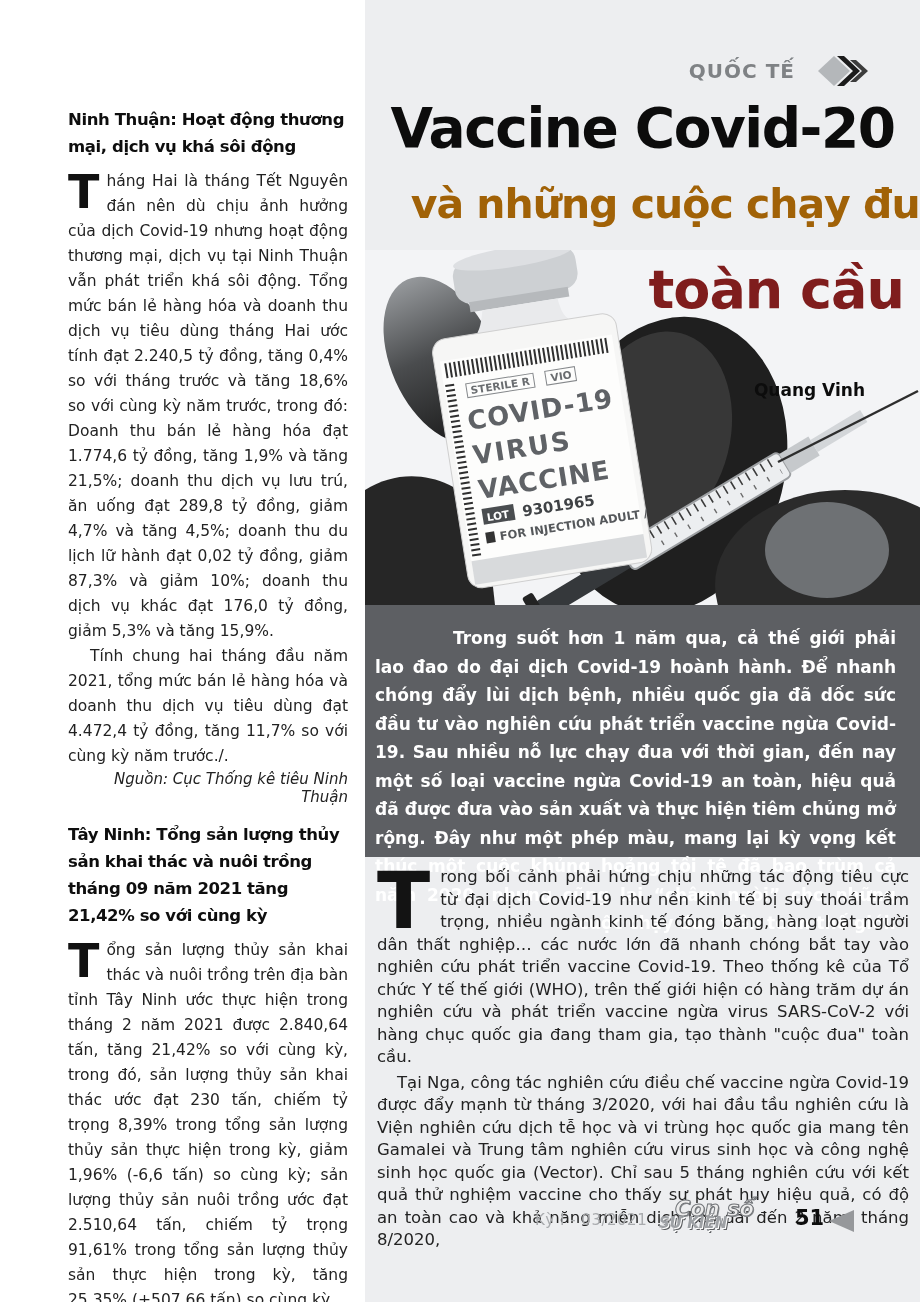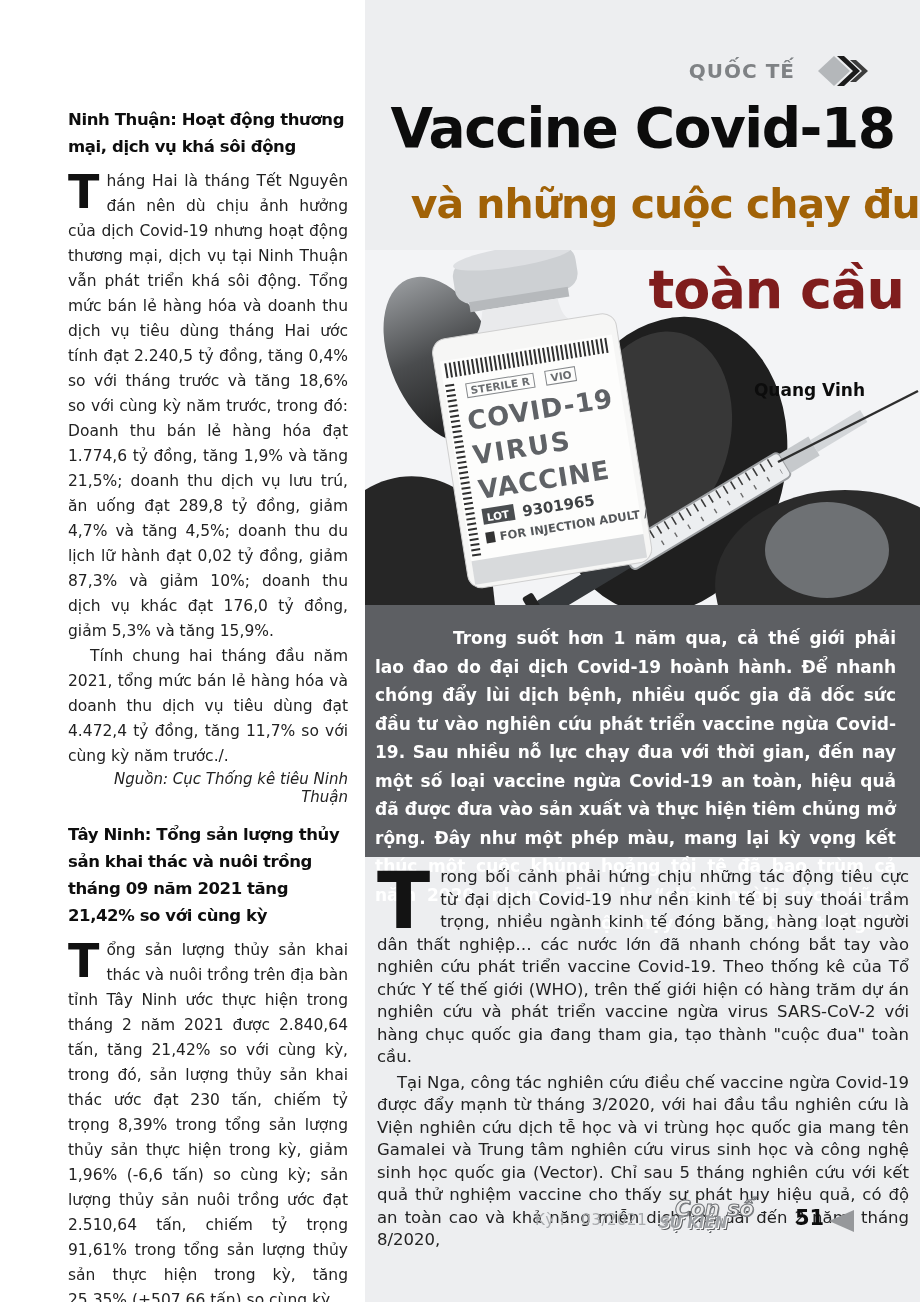--- a/index.html
+++ b/index.html
@@ -63,21 +63,21 @@
 
     <div class="section-header">
       <span class="section-label">QUỐC TẾ</span>
       <svg class="diamond-icon" width="58" height="34" viewBox="0 0 58 34">
         <polygon points="22,2 38,17 22,32 6,17" fill="#b4b7ba"></polygon>
         <polygon points="32,2 48,17 32,32 25,32 41,17 25,2" fill="#1b1b1b"></polygon>
         <polygon points="44,6 56,17 44,28 38,28 50,17 38,6" fill="#3c3c3c"></polygon>
       </svg>
     </div>
 
-    <div class="headline1">Vaccine Covid-18</div>
+    <div class="headline1">Vaccine Covid-20</div>
     <div class="headline2">và những cuộc chạy đua</div>
     <div class="headline3">toàn cầu</div>
     <div class="byline">Quang Vinh</div>
 
     <svg class="photo" viewBox="0 0 555 355">
       <defs>
         <linearGradient id="gl" x1="0" y1="0" x2="0" y2="1">
           <stop offset="0" stop-color="#95989b"></stop>
             <stop offset="0.45" stop-color="#4a4c4e"></stop>
             <stop offset="1" stop-color="#191919"></stop>

